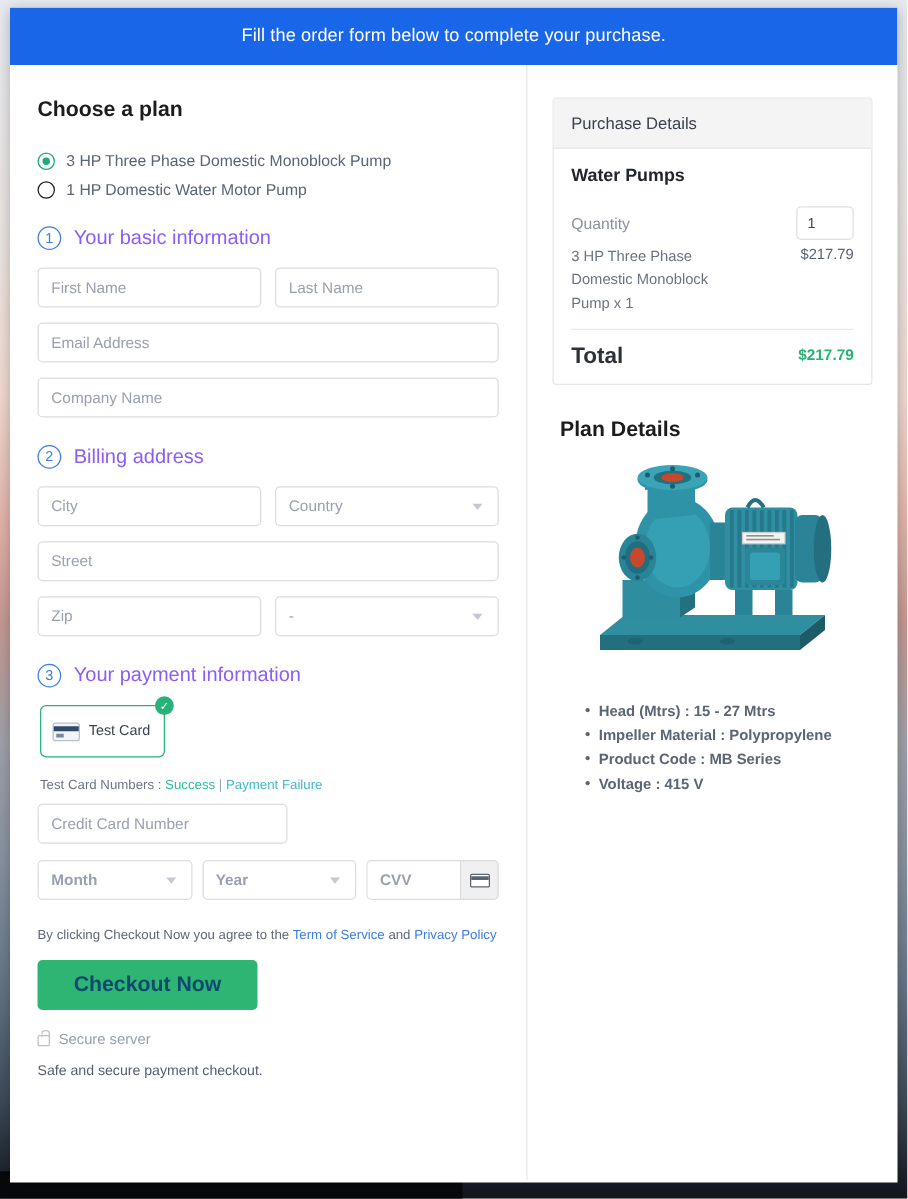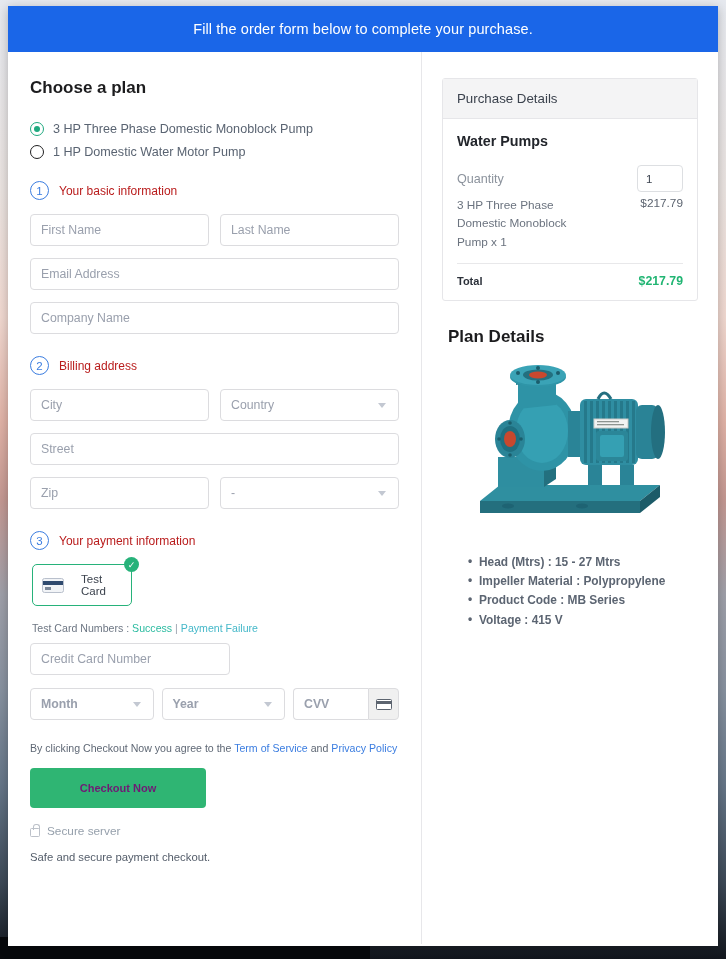--- a/index.html
+++ b/index.html
@@ -99,21 +99,21 @@
   .radio-label { font-size: 12.6px; color: #5a6472; }
 
   
   .step { display:flex; align-items:center; margin: 22px 0 14px 0; }
   .step-num {
     width: 19px; height: 19px; border-radius: 50%;
     border: 1.4px solid #3b7de0; color: #3b7de0;
     font-size: 11.5px; display:flex; align-items:center; justify-content:center;
     margin-right: 10px; flex:0 0 auto;
   }
-  .step-text { font-size: 12px; color: #b91c1c; }
+  .step-text { font-size: 16px; color: #8b5cf6; }
 
   
   .row { display:flex; gap: 11px; margin-bottom: 12px; }
   .field {
     height: 32px;
     border: 1px solid #dcdcdf;
     border-radius: 4px;
     display:flex; align-items:center;
     padding: 0 10px;
     font-size: 12.3px;
@@ -131,21 +131,21 @@
     border-top: 5px solid #c3c8d2;
     margin-right: 2px;
   }
 
   
   .cardtile-wrap { position: relative; width: 100px; margin: 4px 0 0 2px; }
   .cardtile {
     border: 1.6px solid #27b27a;
     border-radius: 5px;
     height: 42px;
-    display:flex; align-items:center; gap:17px;
+    display:flex; align-items:center; gap:7px;
     padding: 0 9px;
   }
   .cc-icon {
     width: 22px; height: 15px; border-radius: 2.5px;
     background: #f2f4f7; border: 1px solid #b9c0cc;
     position: relative; flex:0 0 auto;
   }
   .cc-icon::before {
     content:""; position:absolute; left:0; right:0; top:2.5px; height:4px;
     background: #2f4a6e;
@@ -191,23 +191,23 @@
     content:""; position:absolute; left:0; right:0; top:1.5px; height:3px;
     background:#5c646f;
   }
 
   .terms { font-size:10.6px; color:#5f6875; margin-top: 22px; }
   .terms a { color:#3b7de0; text-decoration:none; }
 
   .checkout-btn {
     margin-top: 14px;
     width: 176px; height: 40px;
-    background: #2fb573; color:#701a75;
+    background: #2fb573; color:#0c4a6e;
     border:none; border-radius:4px;
-    font-size: 11px; font-weight: bold;
+    font-size: 17px; font-weight: bold;
     cursor: pointer;
     font-family: "Liberation Sans", sans-serif;
   }
 
   .secure-row { display:flex; align-items:center; gap:7px; margin-top: 16px; }
   .lock {
     width: 10px; height: 9px; border:1.3px solid #bcc1c9; border-radius:1.5px;
     position:relative; margin-top:3px;
   }
   .lock::before {
@@ -233,21 +233,21 @@
   .qty-input {
     width: 46px; height: 27px; border:1px solid #dddfe2; border-radius:4px;
     font-size: 11.5px; color:#3d4450; padding: 0 8px;
     font-family:"Liberation Sans", sans-serif;
   }
   .line-row { display:flex; justify-content:space-between; gap: 10px; }
   .line-name { font-size: 11.8px; color:#6b737f; line-height: 1.55; max-width: 140px; }
   .line-price { font-size: 11.8px; color:#5b636f; white-space:nowrap; }
   .divider { height:1px; background:#e8e8ea; margin: 12px 0 10px 0; }
   .total-row { display:flex; justify-content:space-between; align-items:center; }
-  .total-label { font-size: 11px; font-weight:bold; color:#2c313a; }
+  .total-label { font-size: 18px; font-weight:bold; color:#2c313a; }
   .total-val { font-size: 12.3px; font-weight:bold; color:#21b573; }
 
   .plan-title { font-size:17px; font-weight:bold; color:#1c1c1e; margin: 26px 0 14px 6px; }
   .pump-wrap { display:flex; justify-content:center; margin-bottom: 22px; }
   .specs { list-style:none; margin-left: 26px; }
   .specs li {
     font-size: 11.9px; font-weight: bold; color:#5b6personal;
     color:#5c6572; line-height: 1.62; position:relative; padding-left: 11px;
   }
   .specs li::before {

